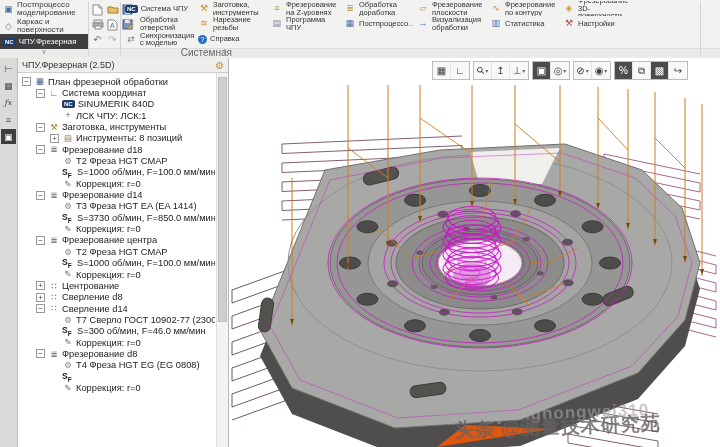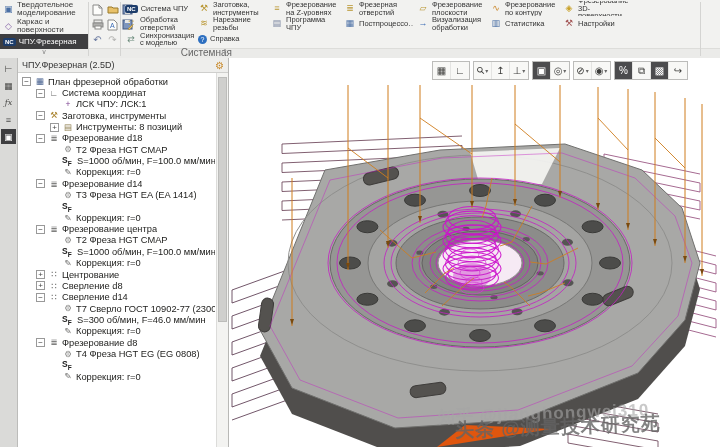--- a/index.html
+++ b/index.html
@@ -64,21 +64,21 @@
 .wm2{position:absolute;left:225px;top:356px;font-size:19px;font-weight:bold;color:rgba(100,100,100,.8);letter-spacing:1px;transform:rotate(-2deg);pointer-events:none;white-space:nowrap;z-index:4}
 </style>
 </head>
 <body>
 
 <div class="ribbon">
   <div class="rstrip"></div>
   <div class="rtabs">
       <div class="rtab">
         <span class="ticon" style="color: rgb(74, 111, 165);">▣</span>
-        <span class="lbl">Твердотельное моделирование</span>
+        <span class="lbl">Постпроцессо моделирование</span>
       </div>
       <div class="rtab">
         <span class="ticon" style="color: rgb(138, 106, 170);">◇</span>
         <span class="lbl">Каркас и поверхности</span>
       </div>
       <div class="rtab sel">
         <span class="ncbadge">NC</span>
         <span class="lbl">ЧПУ.Фрезерная</span>
       </div>
     </div>
@@ -162,21 +162,21 @@
           <span class="cl">Фрезерование на Z-уровнях</span>
         </div>
         <div class="rcmd">
           <span class="ci" style="color: rgb(122, 134, 160);">▤</span>
           <span class="cl">Программа ЧПУ</span>
         </div>
       </div>
       <div class="rcol">
         <div class="rcmd">
           <span class="ci" style="color: rgb(184, 149, 47);">≣</span>
-          <span class="cl">Фрезерная отверстий</span>
+          <span class="cl">Обработка доработка</span>
         </div>
         <div class="rcmd">
           <span class="ci" style="color: rgb(74, 111, 165);">▦</span>
           <span class="cl">Постпроцессо…</span>
         </div>
       </div>
       <div class="rcol">
         <div class="rcmd">
           <span class="ci" style="color: rgb(184, 149, 47);">▱</span>
           <span class="cl">Фрезерование плоскости</span>
@@ -231,20 +231,25 @@
         <span class="tico" style="color: rgb(63, 90, 138);">▦</span>
         <span class="tlabel">План фрезерной обработки</span>
       </div>
       <div class="trow" style="padding-left: 16px;">
         <span class="texp">−</span>
         <span class="tico" style="color: rgb(102, 102, 102);">∟</span>
         <span class="tlabel">Система координат</span>
       </div>
       <div class="trow" style="padding-left: 30px;">
         <span class="tspace"></span>
+        <span class="tnc">NC</span>
+        <span class="tlabel">SINUMERIK 840D</span>
+      </div>
+      <div class="trow" style="padding-left: 30px;">
+        <span class="tspace"></span>
         <span class="tico" style="color: rgb(122, 63, 143);">+</span>
         <span class="tlabel">ЛСК ЧПУ: ЛСК:1</span>
       </div>
       <div class="trow" style="padding-left: 16px;">
         <span class="texp">−</span>
         <span class="tico" style="color: rgb(169, 131, 47);">⚒</span>
         <span class="tlabel">Заготовка, инструменты</span>
       </div>
       <div class="trow" style="padding-left: 30px;">
         <span class="texp">+</span>
@@ -277,20 +282,21 @@
         <span class="tlabel">Фрезерование d14</span>
       </div>
       <div class="trow" style="padding-left: 30px;">
         <span class="tspace"></span>
         <span class="tico" style="color: rgb(138, 138, 136);">⚙</span>
         <span class="tlabel">T3  Фреза HGT EA (EA 1414)</span>
       </div>
       <div class="trow" style="padding-left: 30px;">
         <span class="tspace"></span>
         <span class="tsf">S<sub>F</sub></span>
+        <span class="tlabel">S=3730 об/мин, F=850.0 мм/мин</span>
       </div>
       <div class="trow" style="padding-left: 30px;">
         <span class="tspace"></span>
         <span class="tico" style="color: rgb(106, 106, 104);">✎</span>
         <span class="tlabel">Коррекция: r=0</span>
       </div>
       <div class="trow" style="padding-left: 16px;">
         <span class="texp">−</span>
         <span class="tico" style="color: rgb(90, 90, 88);">≣</span>
         <span class="tlabel">Фрезерование центра</span>

